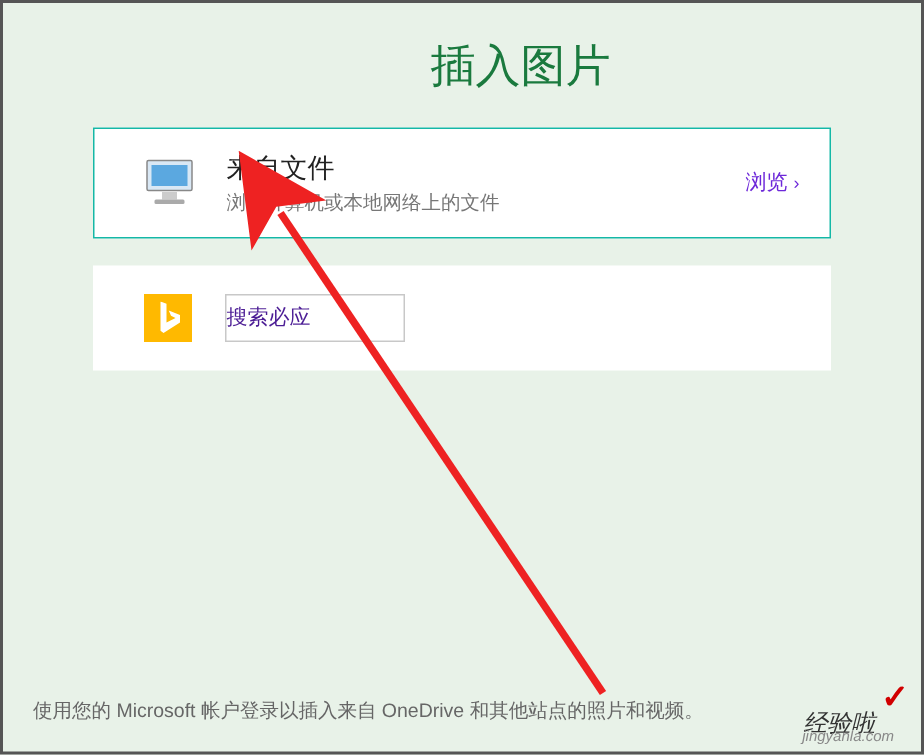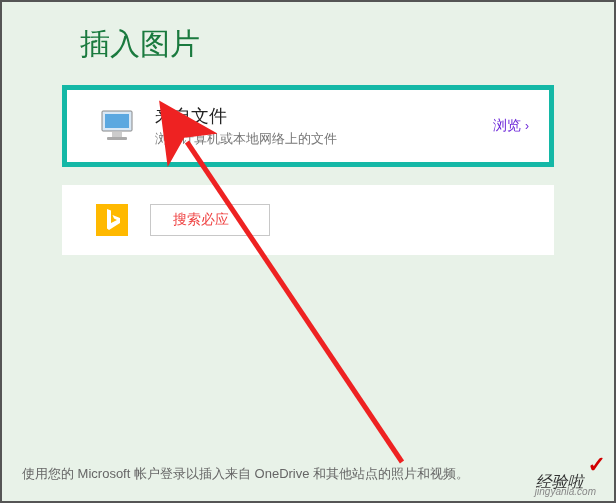--- a/index.html
+++ b/index.html
@@ -10,31 +10,32 @@
       font-family: "Microsoft YaHei", "Segoe UI", sans-serif;
       position: relative;
       overflow: hidden;
       border: 2px solid #555;
     }
     .page-title {
       color: #1a7a3e;
       font-size: 30px;
       font-weight: 300;
       padding: 22px 0 20px 78px;
+      text-align: center;
     }
     .option-row {
       background: #ffffff;
       margin: 0 60px 18px 60px;
       padding: 14px 20px 14px 30px;
       display: flex;
       align-items: center;
       min-height: 70px;
     }
     .option-row.file {
-      border: 5px solid #14b8a6;
+      border: 1px solid #14b8a6;
     }
     .icon-wrap {
       width: 40px;
       height: 40px;
       display: flex;
       align-items: center;
       justify-content: center;
       margin-right: 18px;
     }
     .text-block {
@@ -55,23 +56,23 @@
       display: flex;
       align-items: center;
       cursor: pointer;
     }
     .chev {
       margin-left: 4px;
       font-size: 12px;
     }
     .search-box {
       border: 1px solid #c8c8c8;
-      padding: 6px 22px;
+      padding: 6px 0;
       font-size: 14px;
-      color: #ef4444;
+      color: #4c1d95;
       min-width: 120px;
       background: #fff;
     }
     .footer-text {
       position: absolute;
       bottom: 18px;
       left: 0;
       right: 0;
       color: #666;
       font-size: 13px;

